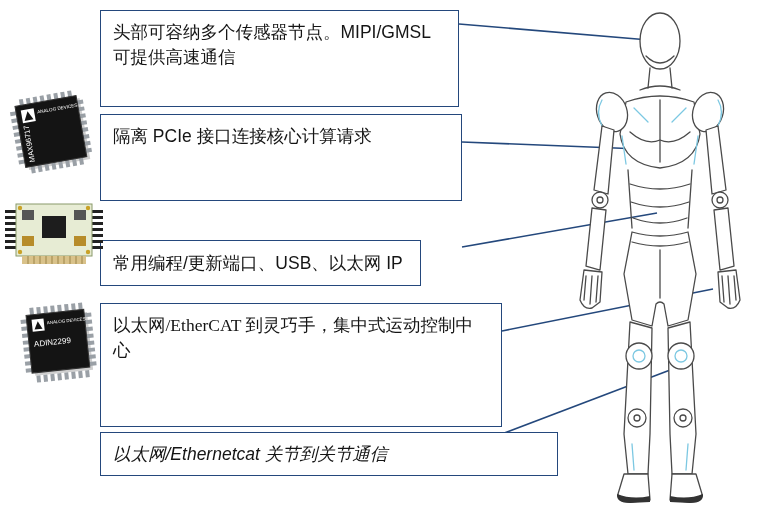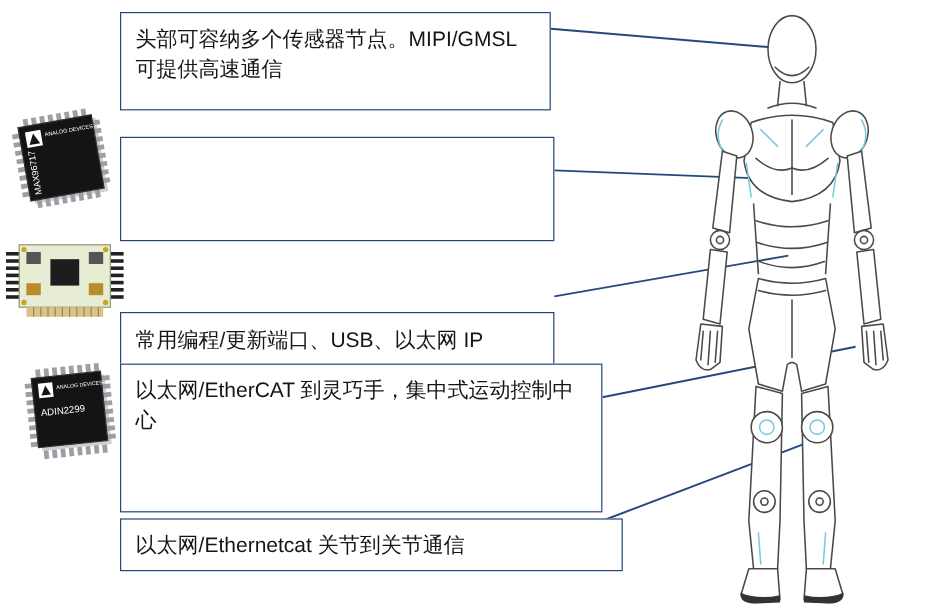--- a/index.html
+++ b/index.html
@@ -12,25 +12,25 @@
   .callout {
     position:absolute; background:#fff;
     border:1.6px solid #24487c;
     padding:9px 12px;
     font-size:17.5px; line-height:1.42; color:#151515;
     display:flex; flex-direction:column;
   }
   .callout.center { justify-content:center; }
   .callout.spread { justify-content:space-between; }
 
-  #callout-head      { left:100px; top:10px;  width:359px; height:82px; }
+  #callout-head      { left:100px; top:10px;  width:359px; height:97px; }
   #callout-pcie      { left:100px; top:114px; width:362px; height:87px; }
-  #callout-ports     { left:100px; top:240px; width:362px; height:46px;margin-top:20px; }
-  #callout-motion    { left:100px; top:303px; width:402px; height:124px; }
-  #callout-joint     { left:100px; top:432px; width:419px; height:44px; }
+  #callout-ports     { left:100px; top:240px; width:321px; height:46px; }
+  #callout-motion    { left:100px; top:303px; width:402px; height:124px;font-family:Liberation Serif, serif; }
+  #callout-joint     { left:100px; top:432px; width:458px; height:44px;font-style:italic; }
 
   .chip-img { position:absolute; }
   #chip-serializer { left:6px;  top:88px;  width:96px;  height:88px; }
   #pcb-module      { left:2px;  top:196px; width:104px; height:72px; }
   #chip-ethercat   { left:16px; top:300px; width:88px;  height:84px; }
 
   .robot { position:absolute; left:546px; top:4px; width:226px; height:502px; }
 </style>
 </head>
 <body>
@@ -43,20 +43,21 @@
     <line x1="462" y1="247" x2="657" y2="213" stroke="#24487c" stroke-width="1.6"></line>
     <line x1="502" y1="331" x2="713" y2="289" stroke="#24487c" stroke-width="1.6"></line>
     <line x1="486" y1="440" x2="678" y2="367" stroke="#24487c" stroke-width="1.6"></line>
   </svg>
 
   <div class="callout" id="callout-head">
     <div>头部可容纳多个传感器节点。MIPI/GMSL 可提供高速通信</div>
   </div>
 
   <div class="callout spread" id="callout-pcie">
+    <div>隔离 PCIe 接口连接核心计算请求</div>
   </div>
 
   <div class="callout center" id="callout-ports">
     <div>常用编程/更新端口、USB、以太网 IP</div>
   </div>
 
   <div class="callout spread" id="callout-motion">
     <div>以太网/EtherCAT 到灵巧手，集中式运动控制中心</div>
   </div>
 

